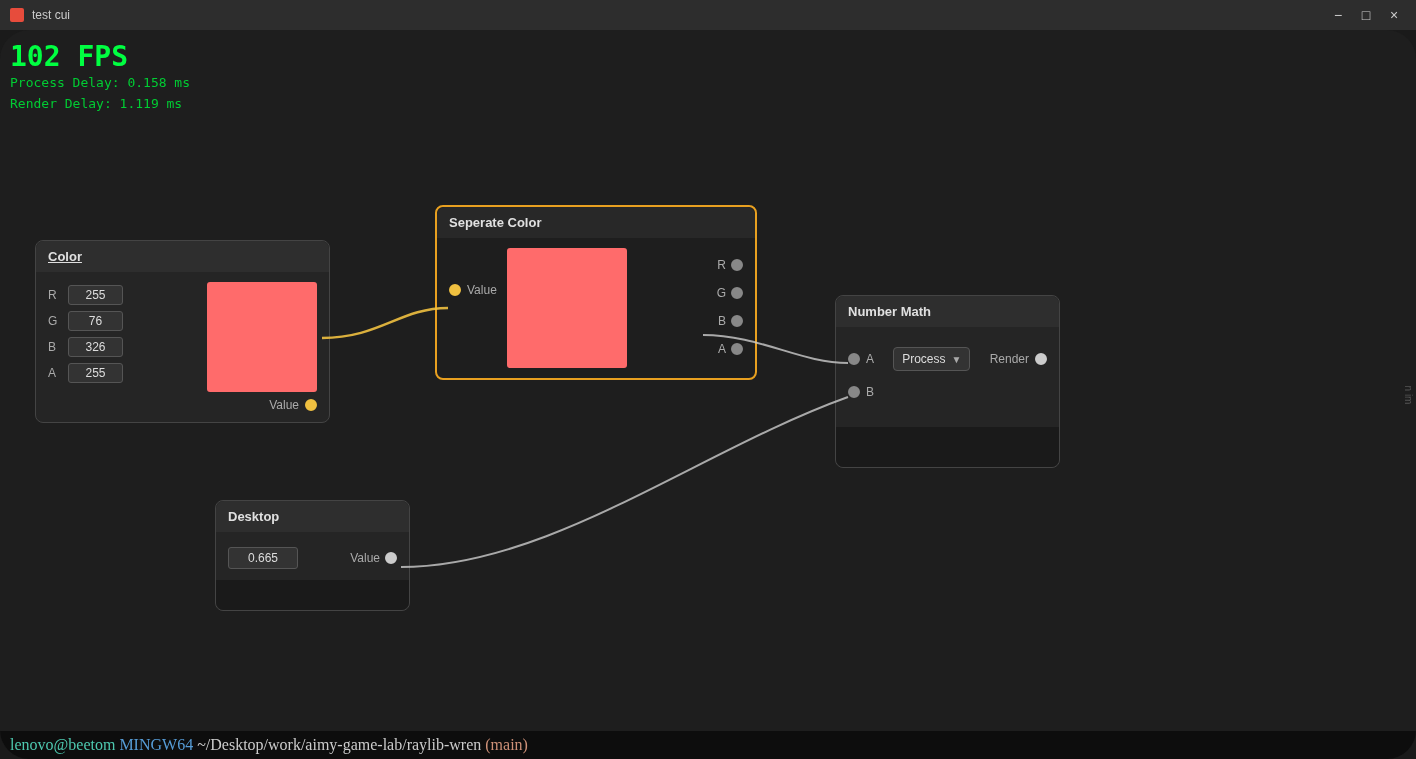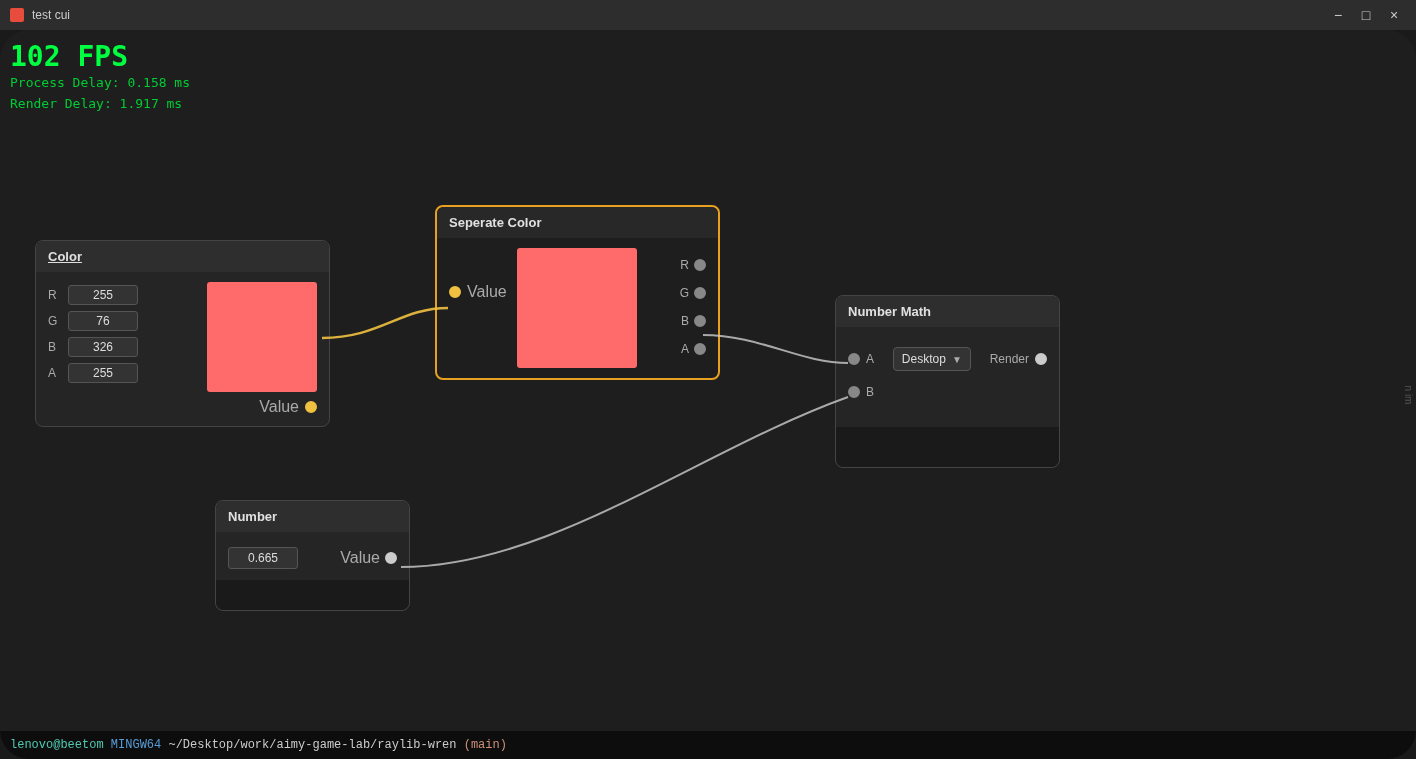--- a/index.html
+++ b/index.html
@@ -135,40 +135,40 @@
       font-size: 12px;
       width: 14px;
     }
     .color-input {
       background: #333;
       border: 1px solid #555;
       border-radius: 3px;
       color: #ddd;
       font-size: 12px;
       padding: 2px 2px;
-      width: 70px;
+      width: 55px;
       text-align: center;
     }
     .color-preview {
       width: 110px;
       height: 110px;
       background: #ff6b6b;
       border-radius: 3px;
       flex-shrink: 0;
     }
     .node-value-output {
       display: flex;
       justify-content: flex-end;
       align-items: center;
       gap: 6px;
       margin-top: 6px;
     }
     .output-label {
       color: #aaa;
-      font-size: 16px;
+      font-size: 12px;
     }
     .port {
       width: 12px;
       height: 12px;
       border-radius: 50%;
       border: 2px solid #888;
       background: #888;
       display: inline-block;
       flex-shrink: 0;
     }
@@ -182,21 +182,21 @@
     }
     .port-grey {
       background: #888;
       border-color: #888;
     }
 
     
     .node-separate {
       left: 435px;
       top: 175px;
-      width: 285px;
+      width: 322px;
       border: 2px solid #e8a020;
       background: #1e1e1e;
     }
     .node-separate .node-header {
       background: #282828;
       color: #e0e0e0;
     }
     .separate-input-row {
       display: flex;
       align-items: center;
@@ -341,22 +341,22 @@
       bottom: 0;
       left: 0;
       right: 0;
       background: #0d0d0d;
       height: 28px;
       display: flex;
       align-items: center;
       padding: 0 10px;
     }
     .terminal-text {
-      font-family: Liberation Mono, monospace;
-      font-size: 12px;
+      font-family: Liberation Serif, serif;
+      font-size: 16px;
     }
     .terminal-user {
       color: #4ec9b0;
     }
     .terminal-dir {
       color: #569cd6;
     }
     .terminal-branch {
       color: #ce9178;
     }
@@ -385,21 +385,21 @@
     <button class="title-bar-btn">□</button>
     <button class="title-bar-btn">×</button>
   </div>
 </div>
 
 <div class="canvas">
 
   <div class="fps-display">
     <div class="fps-value">102 FPS</div>
     <div class="fps-detail">Process Delay: 0.158 ms</div>
-    <div class="fps-detail">Render Delay: 1.917 ms</div>
+    <div class="fps-detail">Render Delay: 1.119 ms</div>
   </div>
 
   <svg class="connections-svg">
 
     <path d="M 322 308 C 380 308, 400 278, 448 278" stroke="#f0c040" stroke-width="2.5" fill="none" opacity="0.9"></path>
 
     <path d="M 703 305 C 760 305, 800 333, 848 333" stroke="#ccc" stroke-width="2" fill="none" opacity="0.8"></path>
 
     <path d="M 401 537 C 550 537, 700 420, 848 367" stroke="#ccc" stroke-width="2" fill="none" opacity="0.8"></path>
   </svg>
@@ -481,21 +481,21 @@
     </div>
     <div class="node-body">
       <div class="math-content">
 
         <div class="math-row">
           <div class="math-input-side">
             <span class="port port-grey"></span>
             <span class="math-label">A</span>
           </div>
           <div class="math-dropdown">
-            <span>Desktop</span>
+            <span>Process</span>
             <span class="dropdown-arrow">▼</span>
           </div>
           <div class="math-output-side">
             <span class="math-label">Render</span>
             <span class="port port-white"></span>
           </div>
         </div>
 
         <div class="math-row">
           <div class="math-input-side">
@@ -503,21 +503,21 @@
             <span class="math-label">B</span>
           </div>
         </div>
       </div>
       <div class="math-footer"></div>
     </div>
   </div>
 
   <div class="node node-number">
     <div class="node-header">
-      <span>Number</span>
+      <span>Desktop</span>
     </div>
     <div class="node-body">
       <div class="number-content">
         <input class="number-input" type="text" value="0.665" style="">
         <div class="number-output-row">
           <span class="output-label">Value</span>
           <span class="port port-white"></span>
         </div>
       </div>
       <div class="number-footer"></div>

